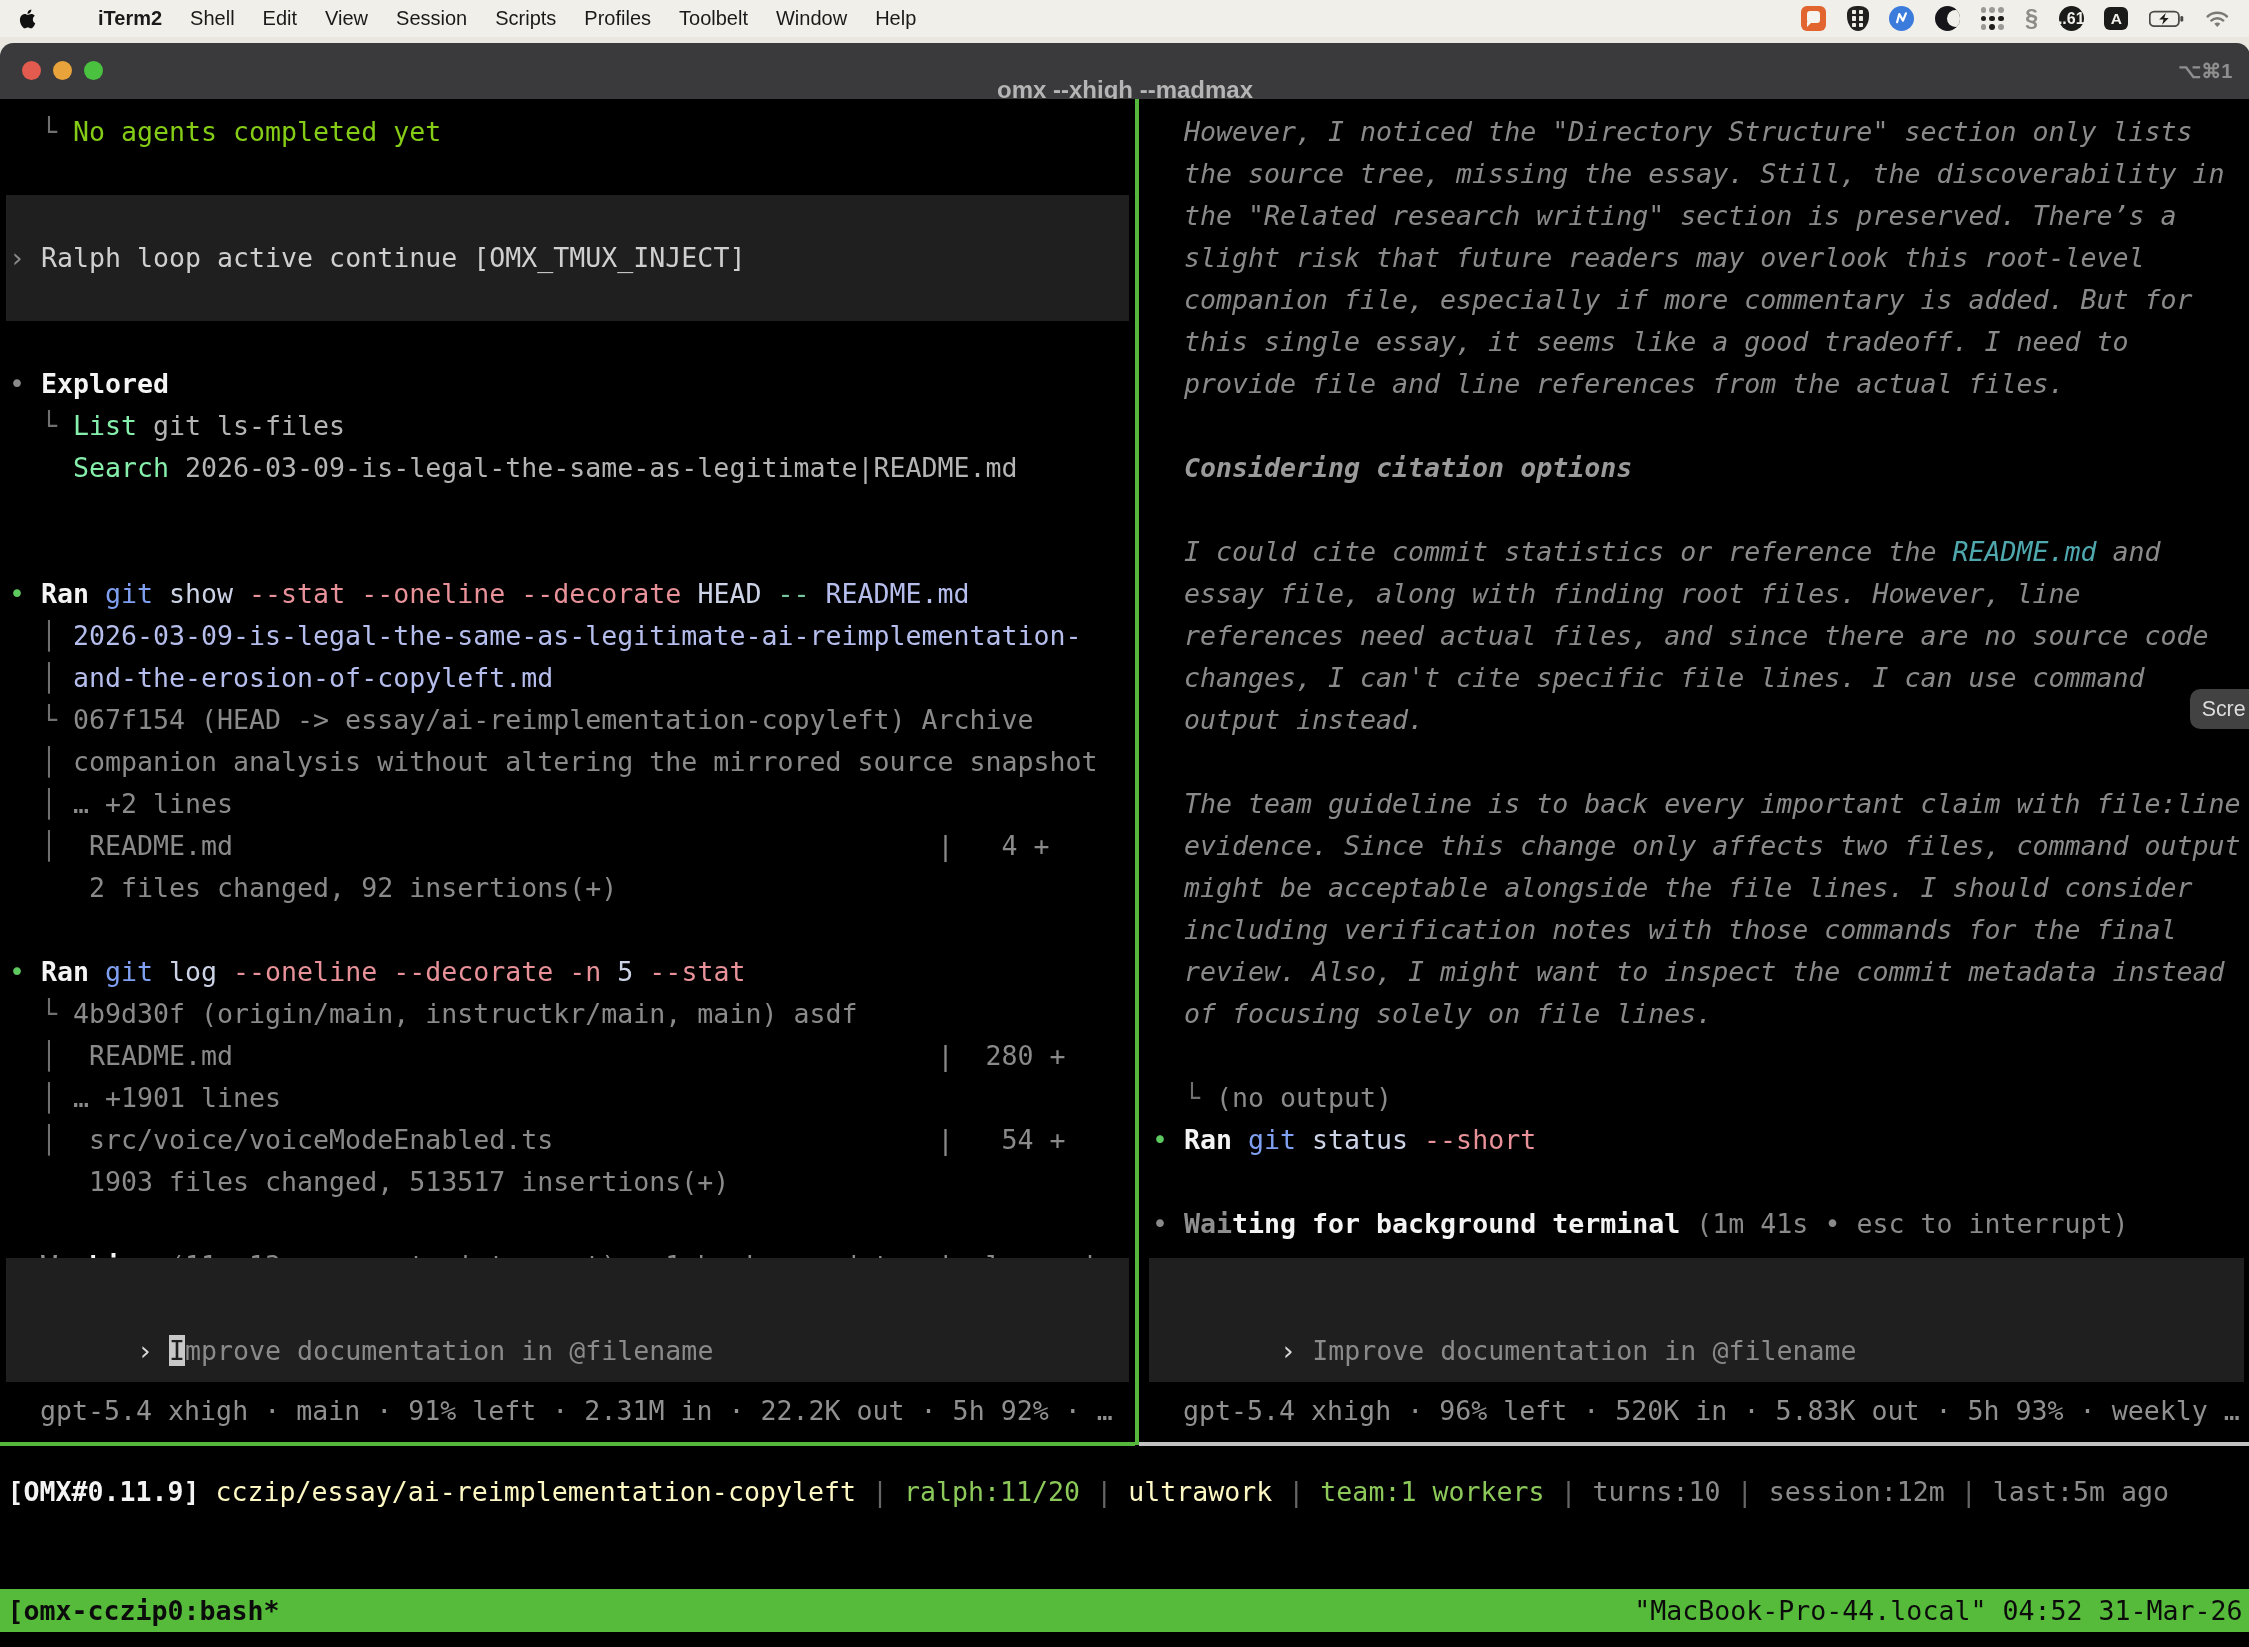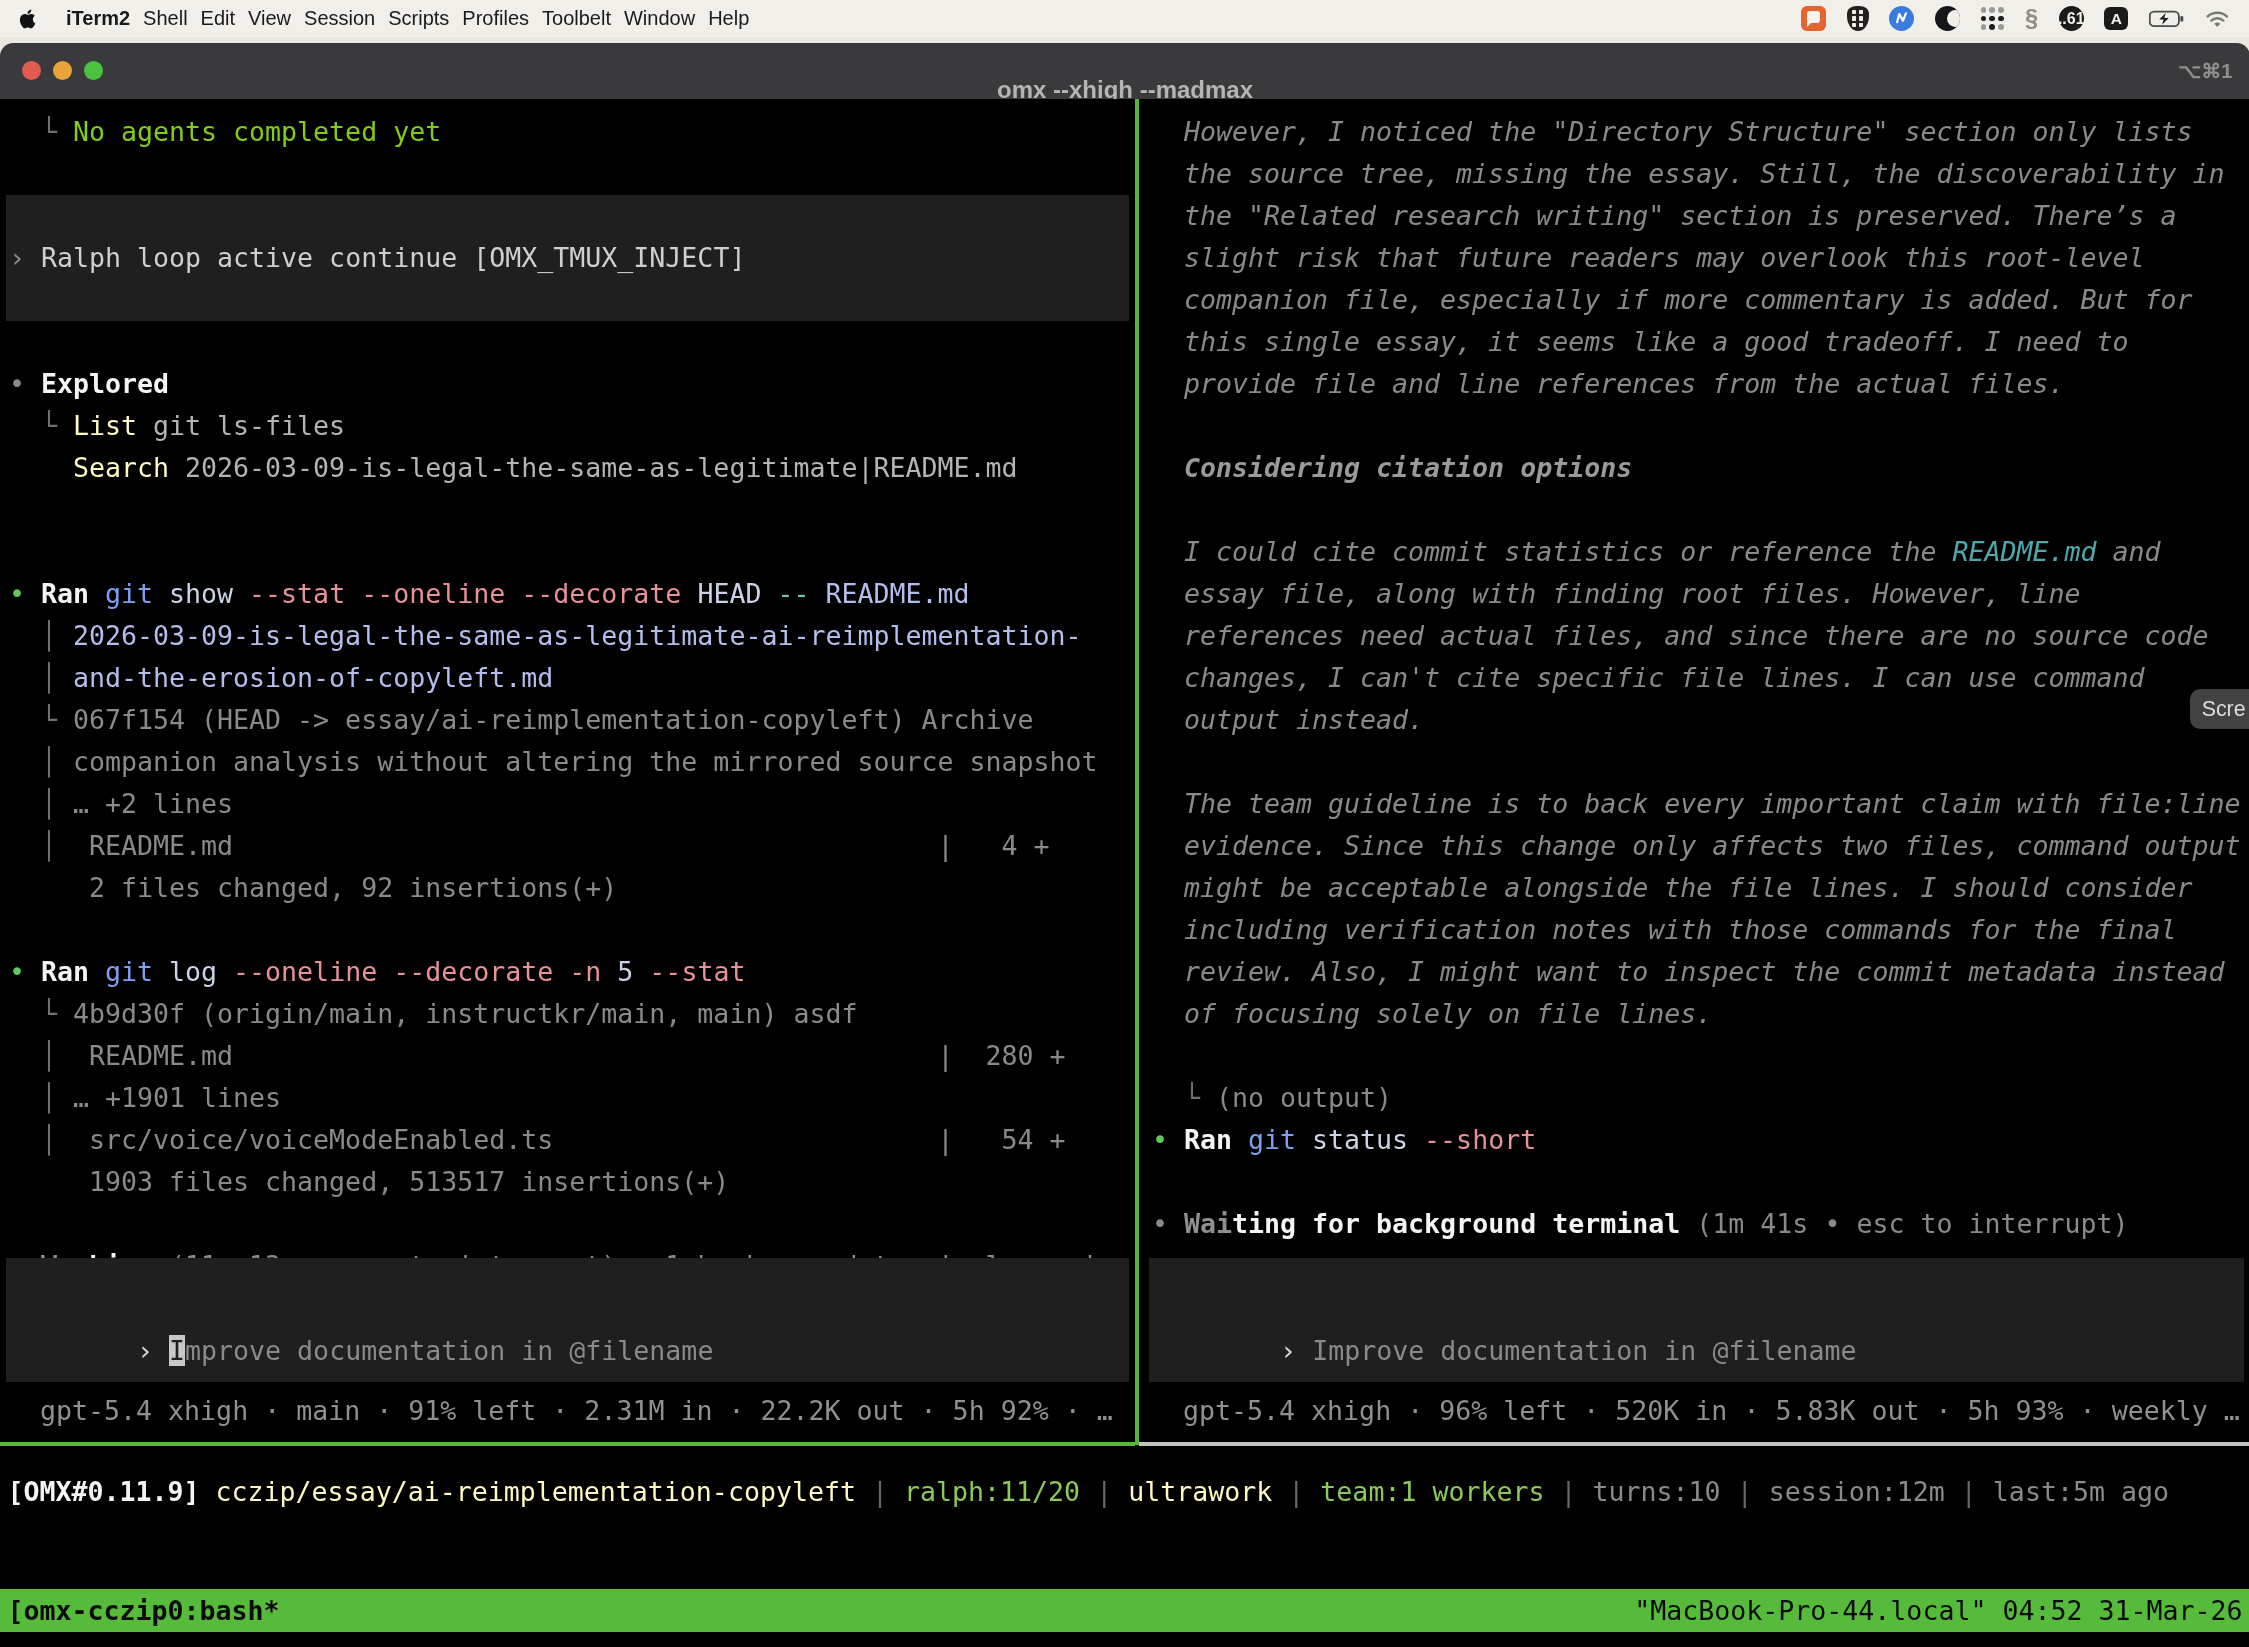--- a/index.html
+++ b/index.html
@@ -2,21 +2,21 @@
 <html style="font-size:11.8px"><head>
 <meta charset="utf-8">
 <style>
   html,body{margin:0;padding:0;background:#000;}
   #screen{position:relative;width:2250px;height:1648px;background:#e9e7df;overflow:hidden;
           font-family:"Liberation Sans",sans-serif;}
   
   .menubar{position:absolute;top:0;left:0;right:0;height:37px;background:#f1efe9;
            display:flex;align-items:center;padding:0 19px;font-size:20px;color:#1a1a1a;}
   .menubar .apple{width:22px;height:25px;margin-right:25px;display:flex;align-items:center;}
-  .menu-items{display:flex;gap:13px;align-items:flex-end;}
+  .menu-items{display:flex;gap:28px;align-items:flex-end;margin-left:32px;}
   .menu-app{font-weight:700;}
   .menu-item{font-weight:400;}
   .menu-status{margin-left:auto;display:flex;align-items:center;gap:20.7px;}
   .ic{display:flex;align-items:center;justify-content:center;}
   .ic-chat{width:25px;height:25px;border-radius:5.9px;background:#e2652f;position:relative;}
   .ic-chat::before{content:"";position:absolute;left:5.9px;top:5.2px;width:13.3px;height:11.8px;border-radius:3px;background:#f6f4ee;}
   .ic-chat::after{content:"";position:absolute;left:5.9px;top:16px;width:0;height:0;border-left:5.2px solid #f6f4ee;border-bottom:5.9px solid transparent;}
   .ic-shield{width:22px;height:25px;background:#22211f;border-radius:10.3px 10.3px 11.8px 11.8px / 7.4px 7.4px 16px 16px;
              display:grid;grid-template-columns:repeat(2,4.4px);grid-gap:2.2px;place-content:center;}
   .ic-shield i{width:4.4px;height:4.4px;background:#efede6;border-radius:0.7px;}
@@ -45,21 +45,21 @@
   .pane-lines{position:absolute;top:11.8px;left:0;right:0;}
   .row{height:42px;line-height:42px;white-space:pre;padding-left:8.9px;color:#cfcfcf;}
   .row.box{background:#1f1f1f;margin:0 5.9px;padding-left:3px;}
   .vdiv{position:absolute;left:1135px;top:0;width:3.7px;height:1346px;background:#55b83c;}
   .hline-l{position:absolute;top:1343px;left:0;width:1135px;height:3.7px;background:#55b83c;}
   .hline-r{position:absolute;top:1343px;left:1139px;right:0;height:3.7px;background:#c2c2c2;}
   
   .c-fg{color:#84cc16}.c-boxfg{color:#cfcfcf}
   .c-wb{color:#f4f4f4;font-weight:700}
   .c-dim{color:#8a8a8a}.c-dim2{color:#707070}.c-mid{color:#b4b4b4}
-  .c-cyan{color:#fef9c3}.c-cyanit{color:#4fa8ae;font-style:italic}
+  .c-cyan{color:#86efac}.c-cyanit{color:#4fa8ae;font-style:italic}
   .c-blue{color:#7f9ff0}.c-pink{color:#e89199}.c-arg{color:#ccd3e6}
   .c-file{color:#b5bdec}.c-mint{color:#79c7a0}.c-grn{color:#5ec95e}
   .c-it{color:#8a8a8a;font-style:italic}
   .c-itb{color:#9a9a9a;font-style:italic;font-weight:700}
   .c-shim{color:#8f8f8f;font-weight:700}
   .c-ocyan{color:#fef9c3}.c-ogrn{color:#8cc95a}.c-osep{color:#666}
   
   .prompt-box{position:absolute;top:1159px;height:124px;background:#1f1f1f;}
   .pb-left{left:5.9px;width:1123px;}
   .pb-right{left:1149px;right:5.9px;}

